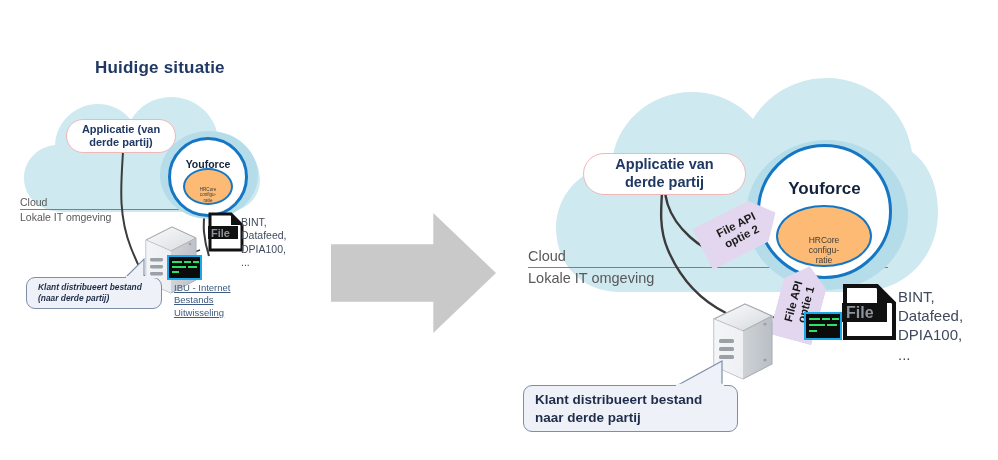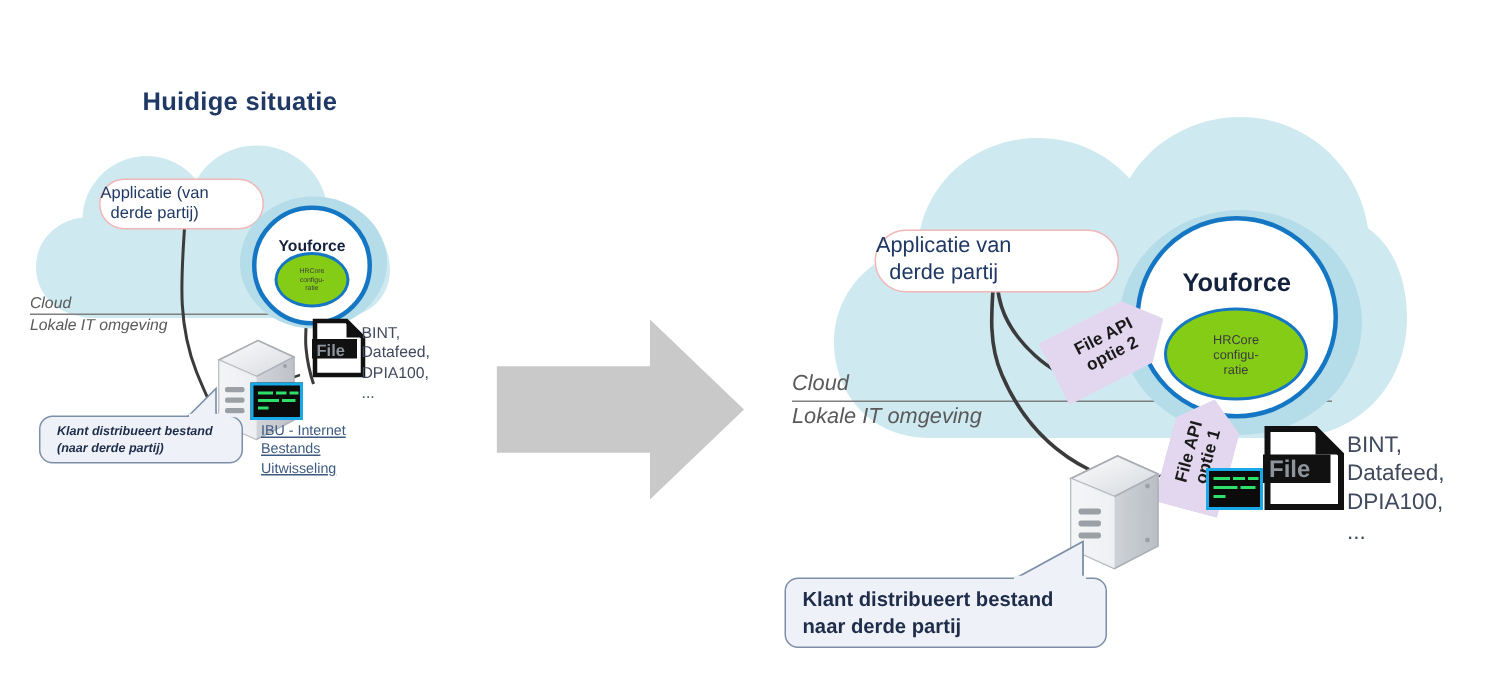--- a/index.html
+++ b/index.html
@@ -11,37 +11,37 @@
 
   
   .title{font-weight:bold;color:#1f3864;white-space:nowrap;}
 
   
   .cloud{position:absolute;}
   .cloud svg{display:block;overflow:visible;}
 
   
   .boundary{position:absolute;}
-  .boundary .lbl{color:#595959;white-space:nowrap;line-height:1.15;font-style:italic;}
+  .boundary .lbl{color:#595959;white-space:nowrap;line-height:1.15;}
   .boundary .rule{background:#7f7f7f;height:1px;}
 
   
   .pill{position:absolute;background:#ffffff;border:1.6px solid #f0b7b7;
-        border-radius:999px;display:flex;align-items:center;
-        text-align:center;font-weight:normal;color:#1f3864;line-height:1.22;
+        border-radius:999px;display:flex;align-items:center;justify-content:center;
+        text-align:center;font-weight:bold;color:#1f3864;line-height:1.22;
         box-sizing:border-box;}
 
   
   .yf-halo{position:absolute;border-radius:50%;background:#b5dce9;}
   .yf-outer{position:absolute;border-radius:50%;background:#ffffff;
             border:3px solid #1577c4;box-sizing:border-box;}
   .yf-label{position:absolute;width:100%;text-align:center;font-weight:bold;color:#14213d;}
-  .yf-inner{position:absolute;border-radius:50%;background:#84cc16;
+  .yf-inner{position:absolute;border-radius:50%;background:#fdba74;
             border:2.2px solid #1577c4;box-sizing:border-box;
-            display:flex;align-items:center;justify-content:center;text-align:center;
+            display:flex;align-items:flex-end;justify-content:center;text-align:center;
             color:#3b3b3b;line-height:1.18;}
 
   
   .connectors{position:absolute;left:0;top:0;width:998px;height:460px;
               pointer-events:none;}
 
   
   .callout{position:absolute;font-weight:bold;}
   .callout .body{position:absolute;left:0;top:0;width:100%;height:100%;
       background:#eef2f8;border:1.2px solid #7d8fa8;border-radius:9px;

